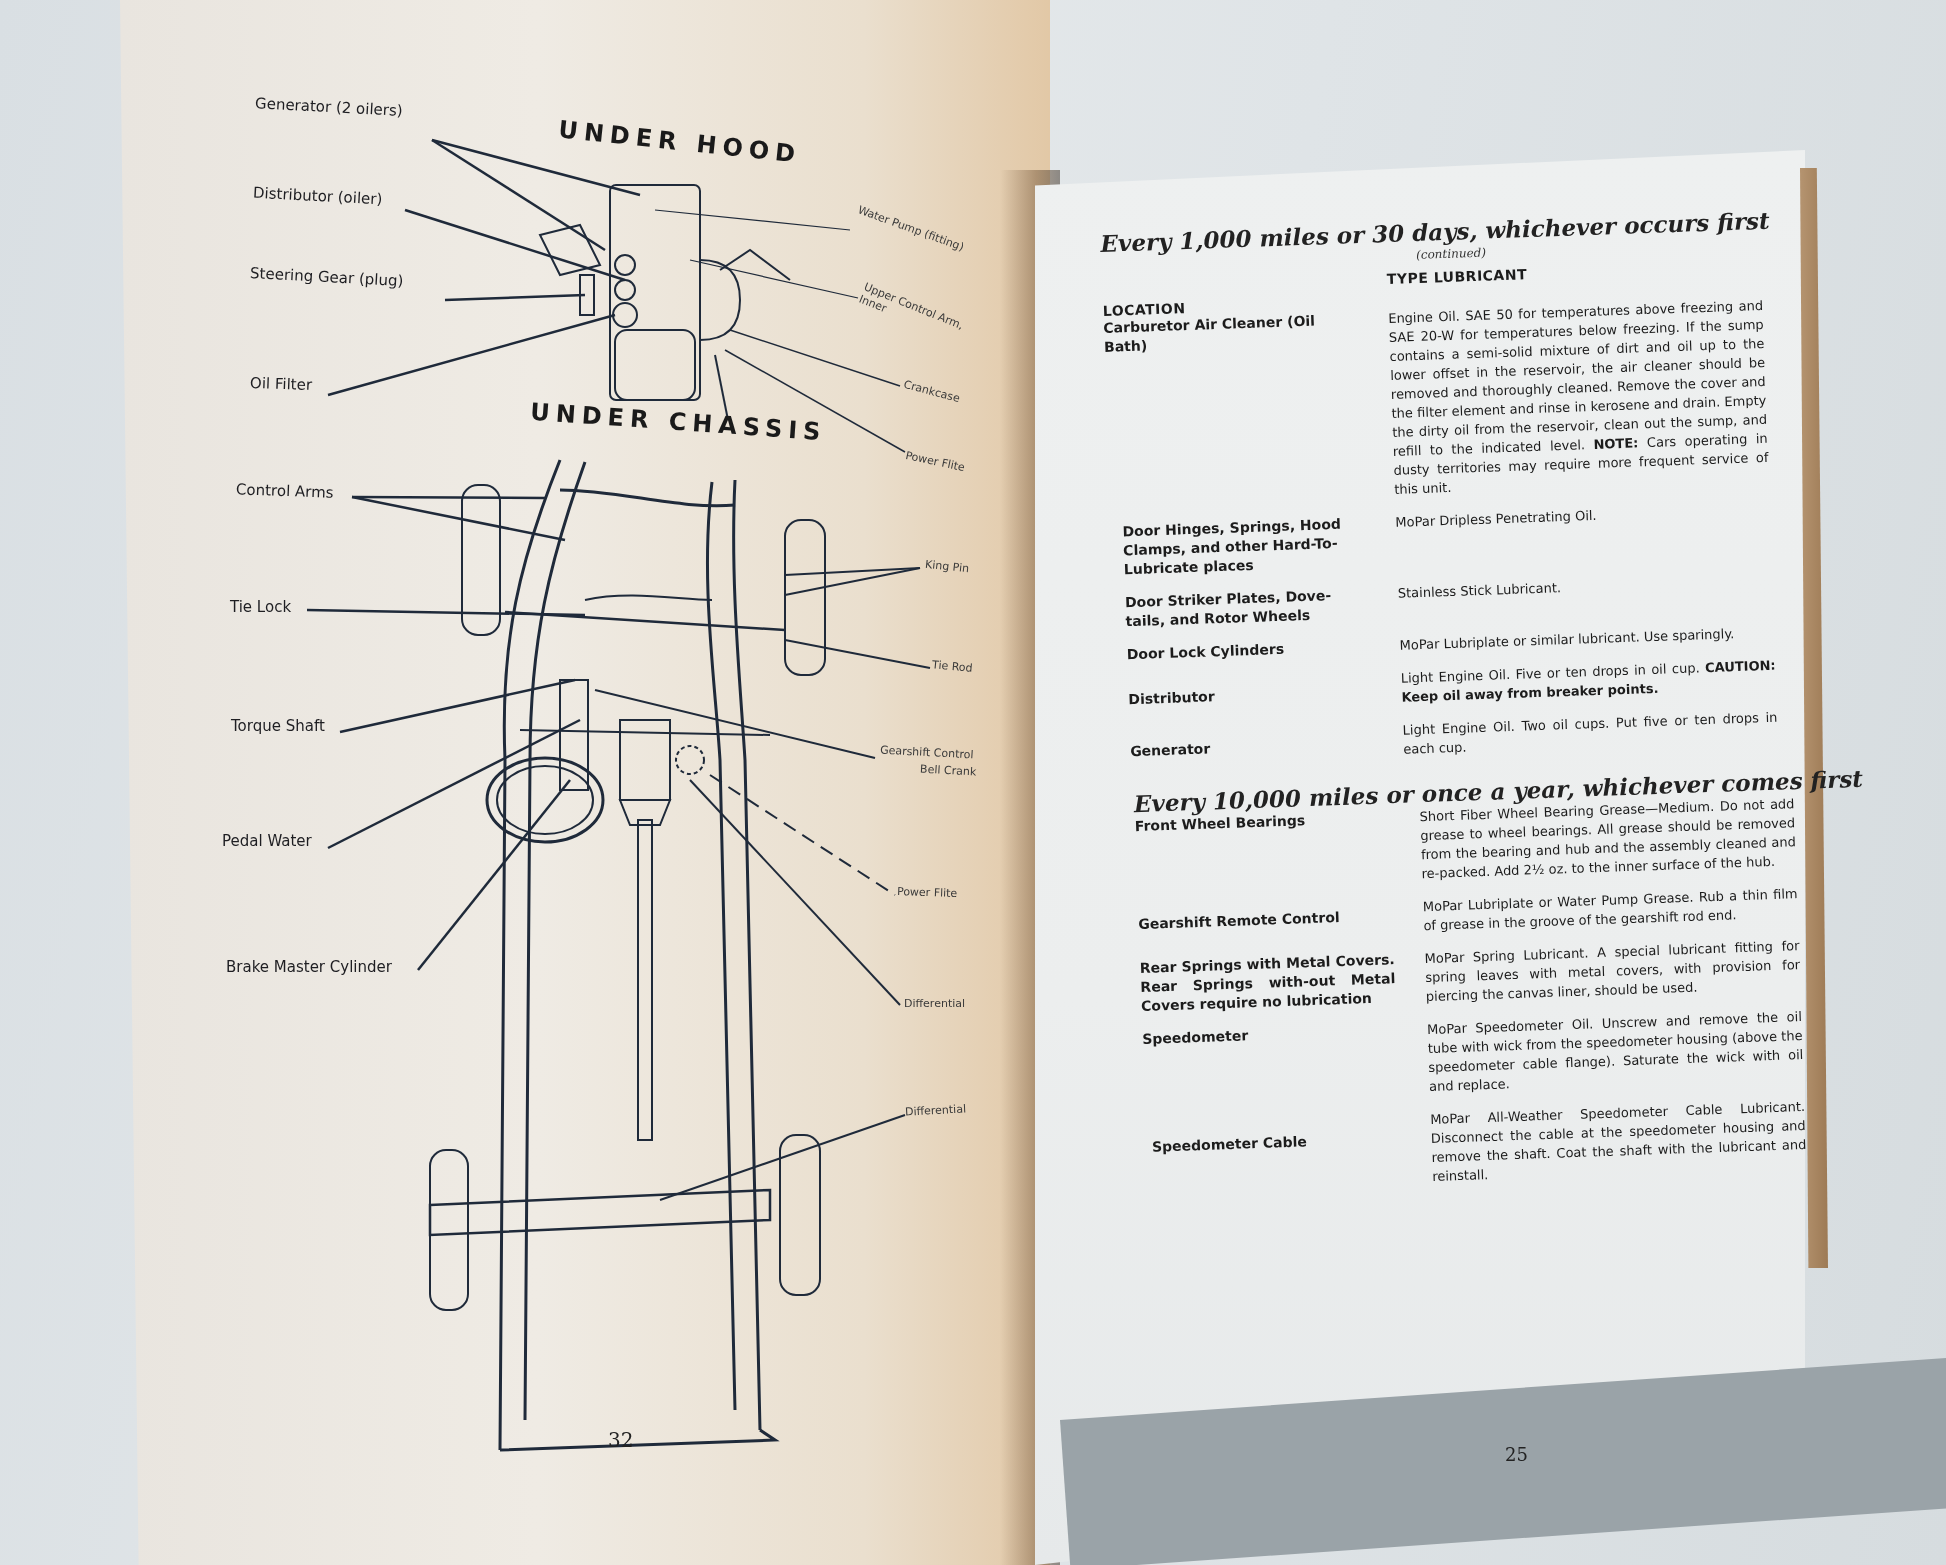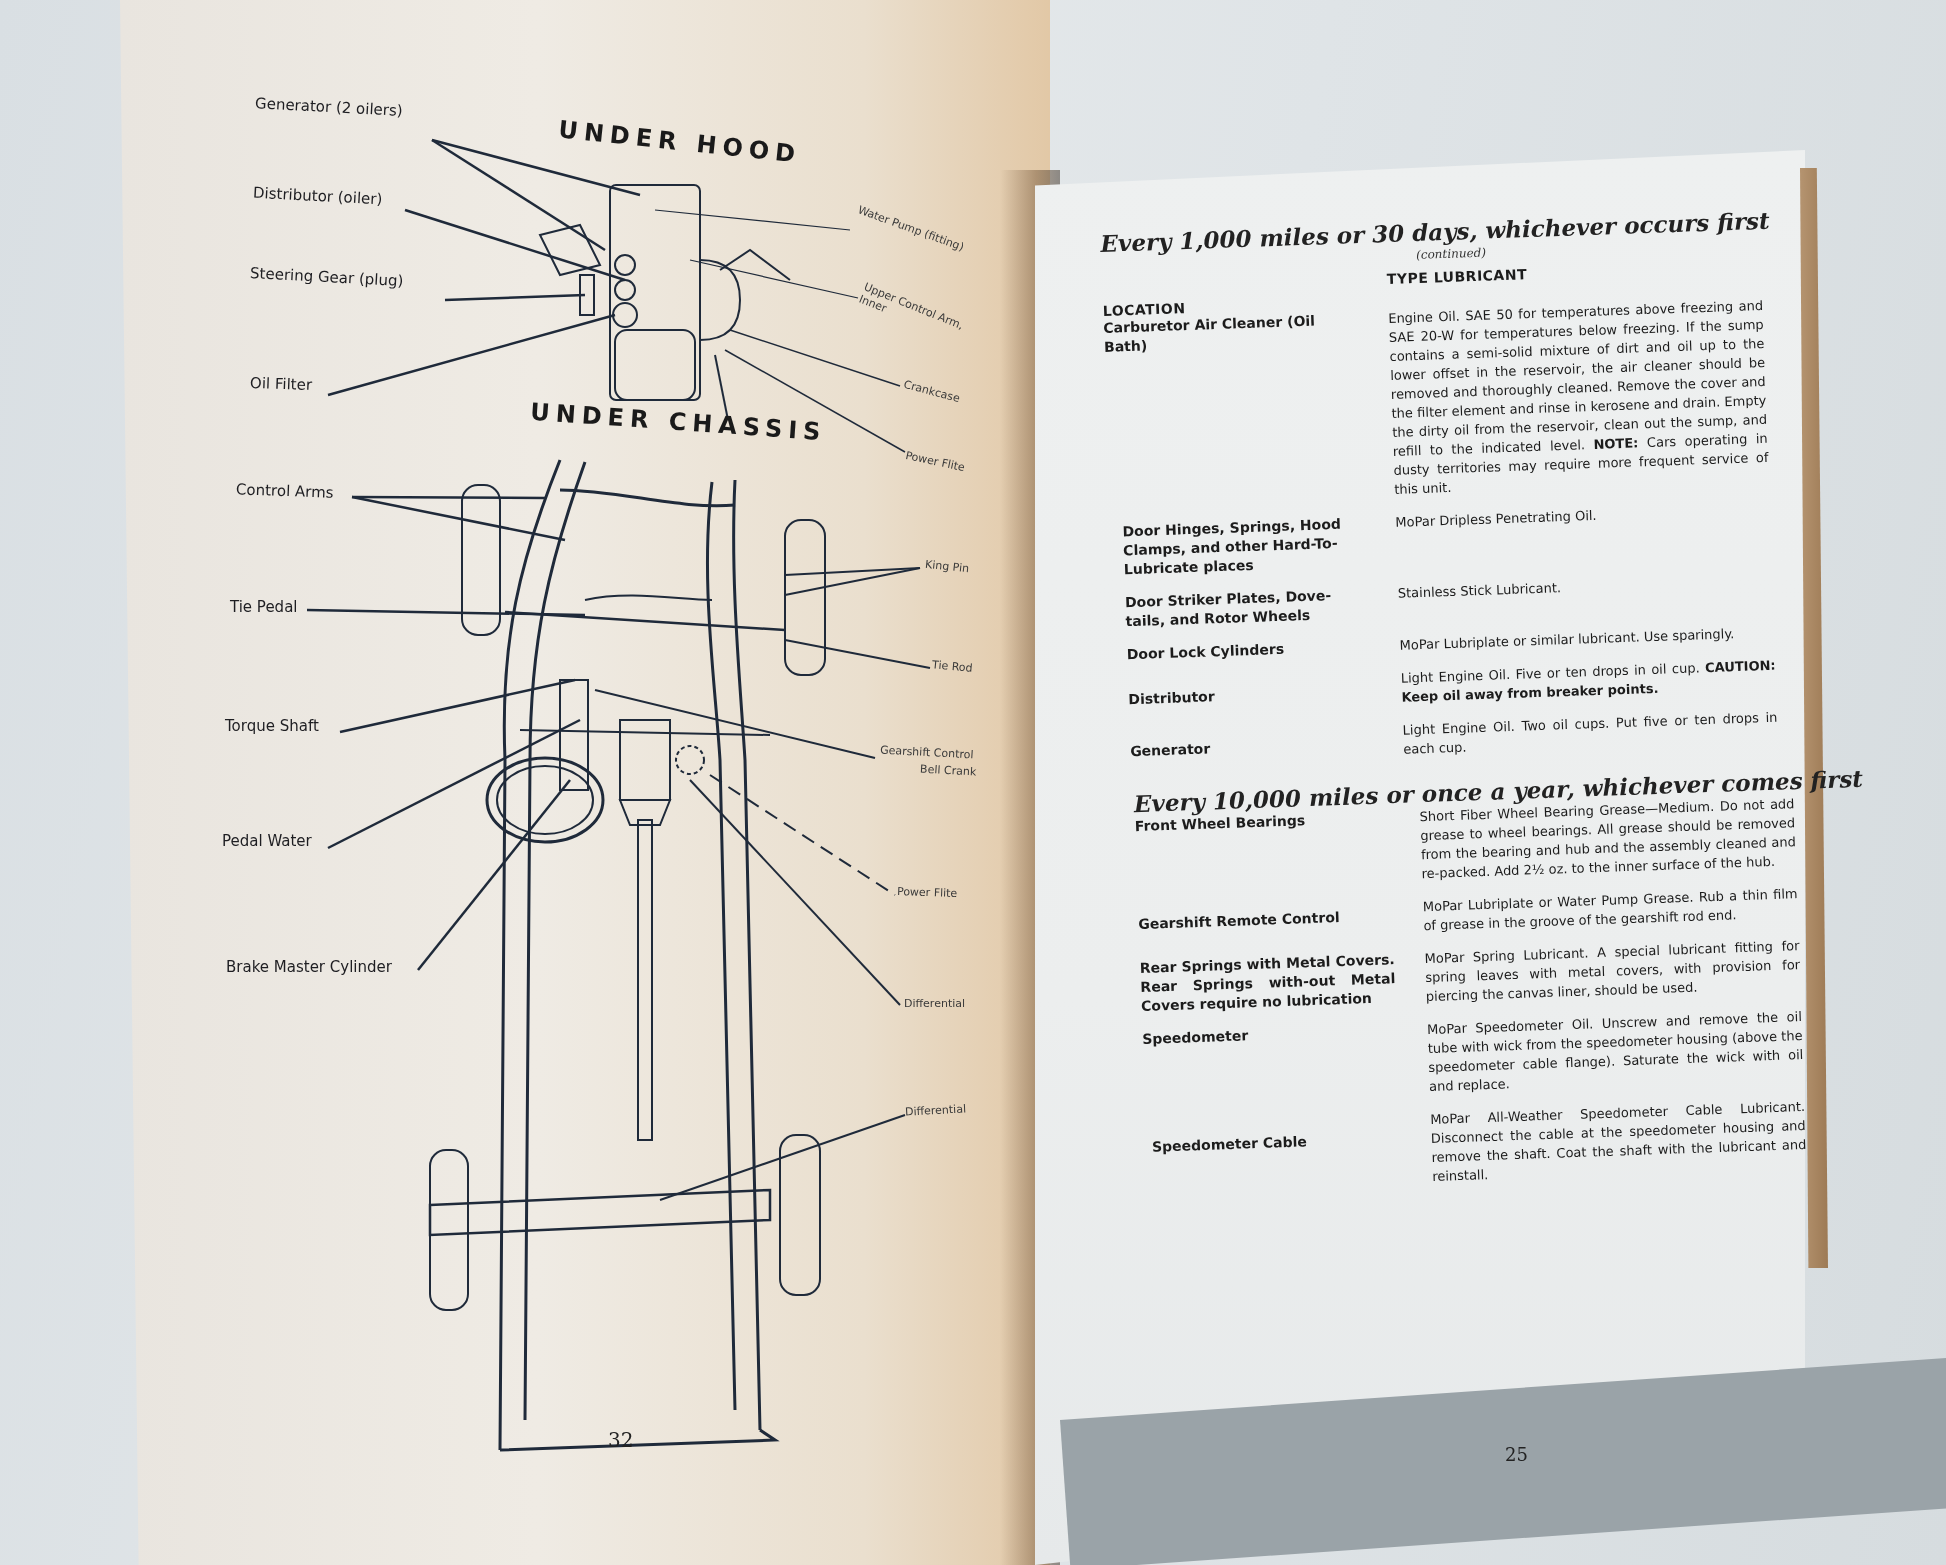--- a/index.html
+++ b/index.html
@@ -150,22 +150,22 @@
 <div class="diagram-label" style="left:253px; top:187px; transform:rotate(3deg);">Distributor (oiler)</div>
 <div class="diagram-label" style="left:250px; top:268px; transform:rotate(3deg);">Steering Gear (plug)</div>
 <div class="diagram-label" style="left:250px; top:375px; transform:rotate(2deg);">Oil Filter</div>
 
 <div class="diagram-label small-label" style="left:855px; top:222px; transform:rotate(20deg);">Water Pump (fitting)</div>
 <div class="diagram-label small-label" style="left:858px; top:300px; transform:rotate(22deg); width:110px; white-space:normal;">Upper Control Arm, Inner</div>
 <div class="diagram-label small-label" style="left:903px; top:385px; transform:rotate(15deg);">Crankcase</div>
 <div class="diagram-label small-label" style="left:905px; top:455px; transform:rotate(12deg);">Power Flite</div>
 
 <div class="diagram-label" style="left:236px; top:482px; transform:rotate(2deg);">Control Arms</div>
-<div class="diagram-label" style="left:230px; top:598px;">Tie Pedal</div>
-<div class="diagram-label" style="left:225px; top:717px;text-align:right;">Torque Shaft</div>
+<div class="diagram-label" style="left:230px; top:598px;">Tie Lock</div>
+<div class="diagram-label" style="left:231px; top:717px;text-align:right;">Torque Shaft</div>
 <div class="diagram-label" style="left:222px; top:832px;">Pedal Water</div>
 <div class="diagram-label" style="left:220px; top:958px;margin-left:6px;">Brake Master Cylinder</div>
 
 <div class="diagram-label small-label" style="left:925px; top:560px; transform:rotate(6deg);">King Pin</div>
 <div class="diagram-label small-label" style="left:932px; top:660px; transform:rotate(5deg);">Tie Rod</div>
 <div class="diagram-label small-label" style="left:880px; top:746px; transform:rotate(3deg);">Gearshift Control</div>
 <div class="diagram-label small-label" style="left:920px; top:764px; transform:rotate(3deg);">Bell Crank</div>
 <div class="diagram-label small-label" style="left:897px; top:886px; transform:rotate(2deg);">Power Flite</div>
 <div class="diagram-label small-label" style="left:904px; top:997px;">Differential</div>
 <div class="diagram-label small-label" style="left:905px; top:1104px; transform:rotate(-3deg);">Differential</div>

